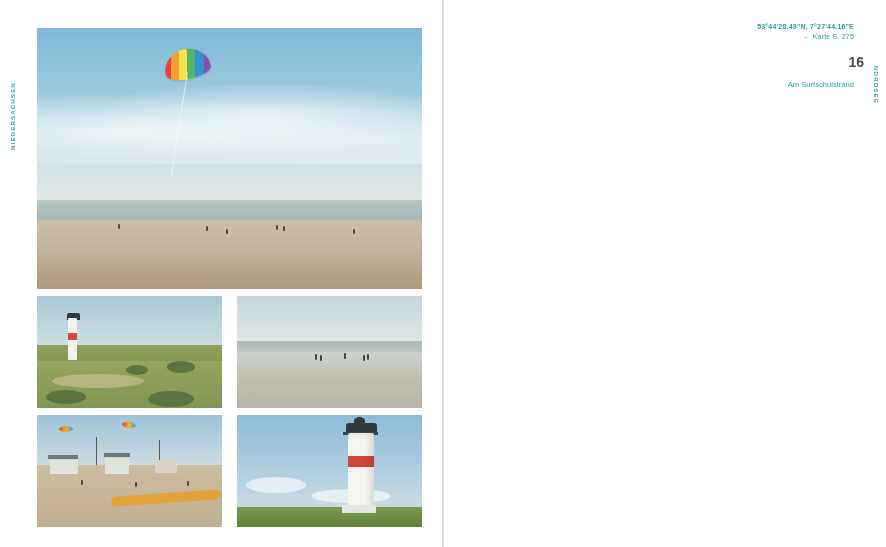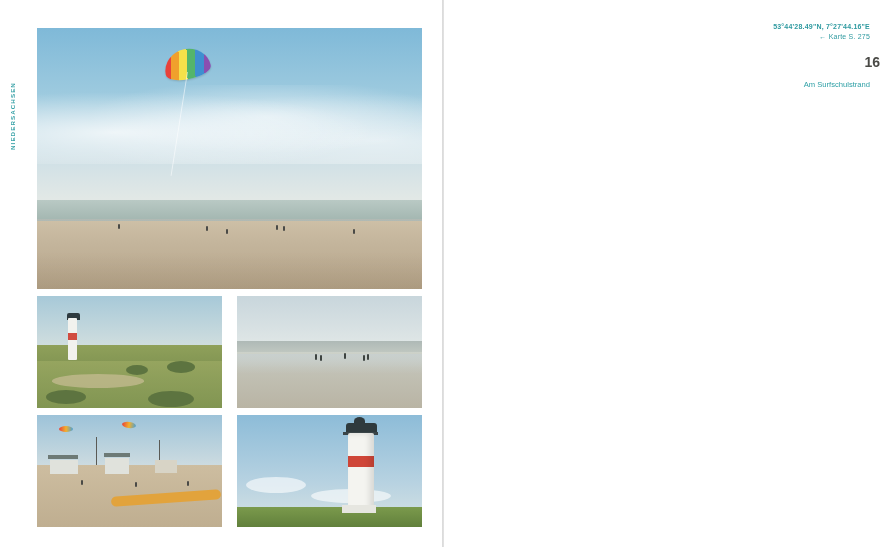--- a/index.html
+++ b/index.html
@@ -7,21 +7,20 @@
   body {
     width: 886px; height: 547px;
     background: #ffffff;
     font-family: "Liberation Sans", sans-serif;
     overflow: hidden;
     position: relative;
   }
   .page {
     position: absolute; inset: 0;
     display: flex;
-    gap: 16px;
   }
   
   .left-page {
     position: relative;
     width: 443px; height: 547px;
     background: #ffffff;
     flex: 0 0 443px;
   }
   .right-page {
     position: relative;

